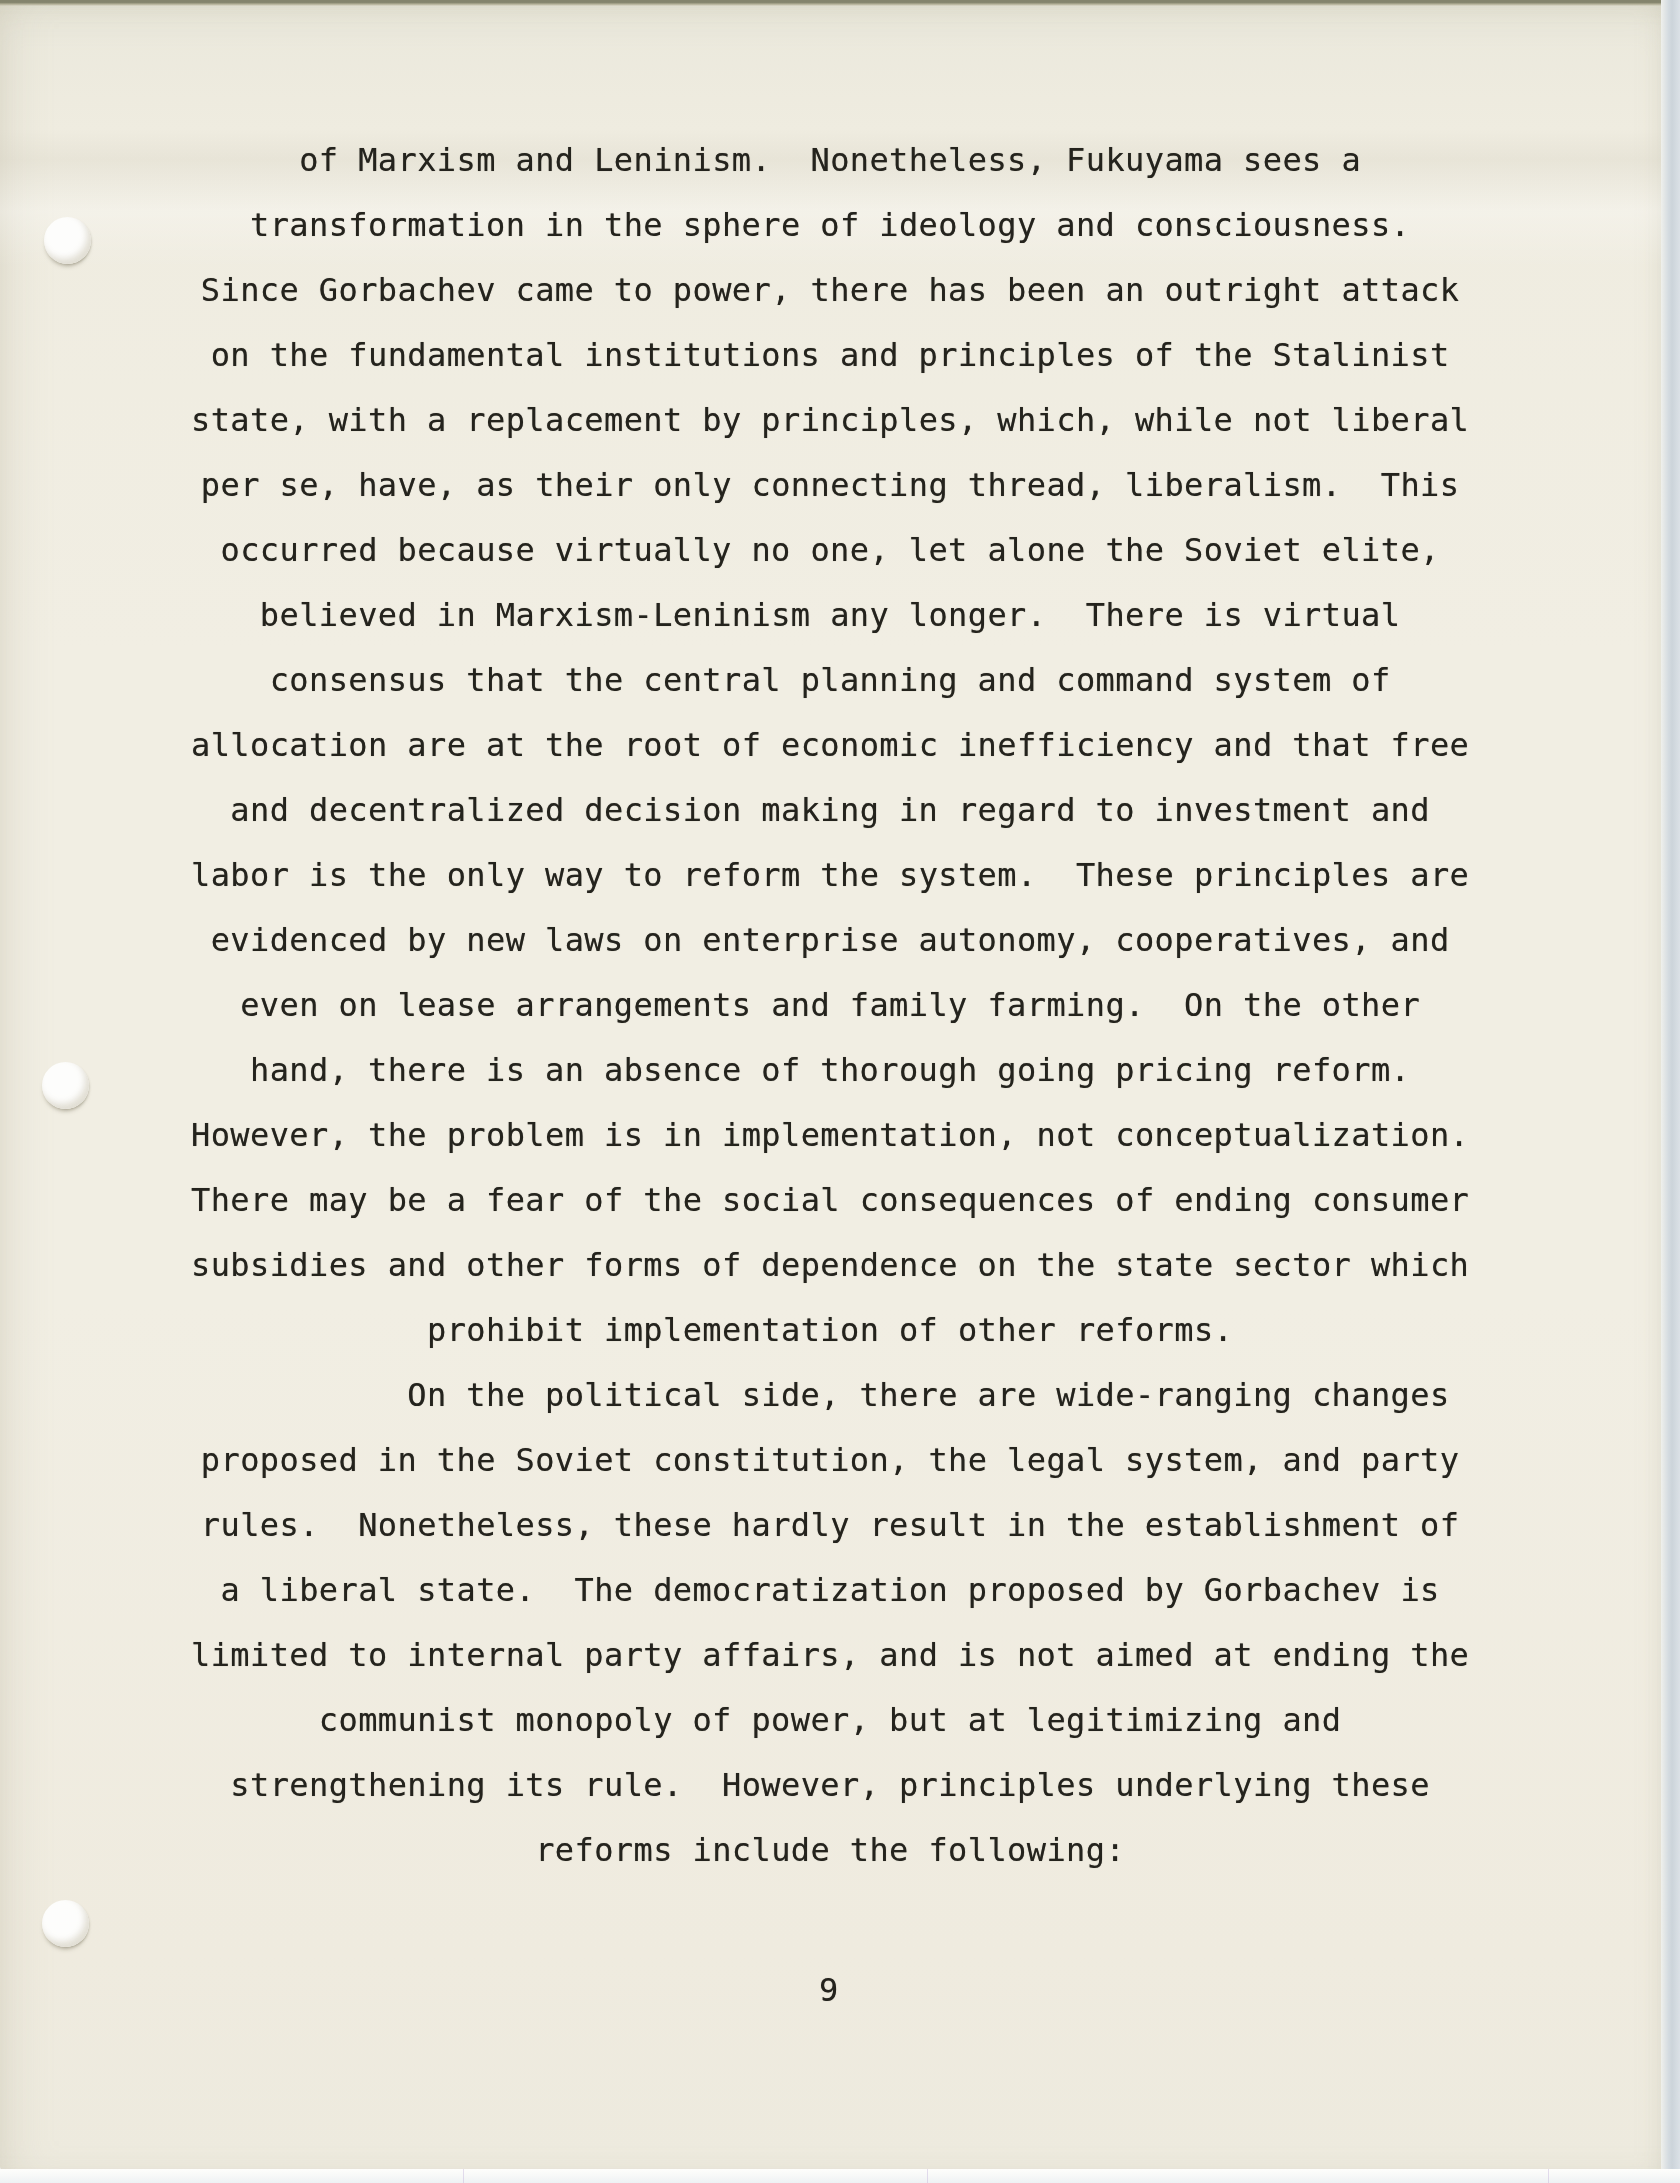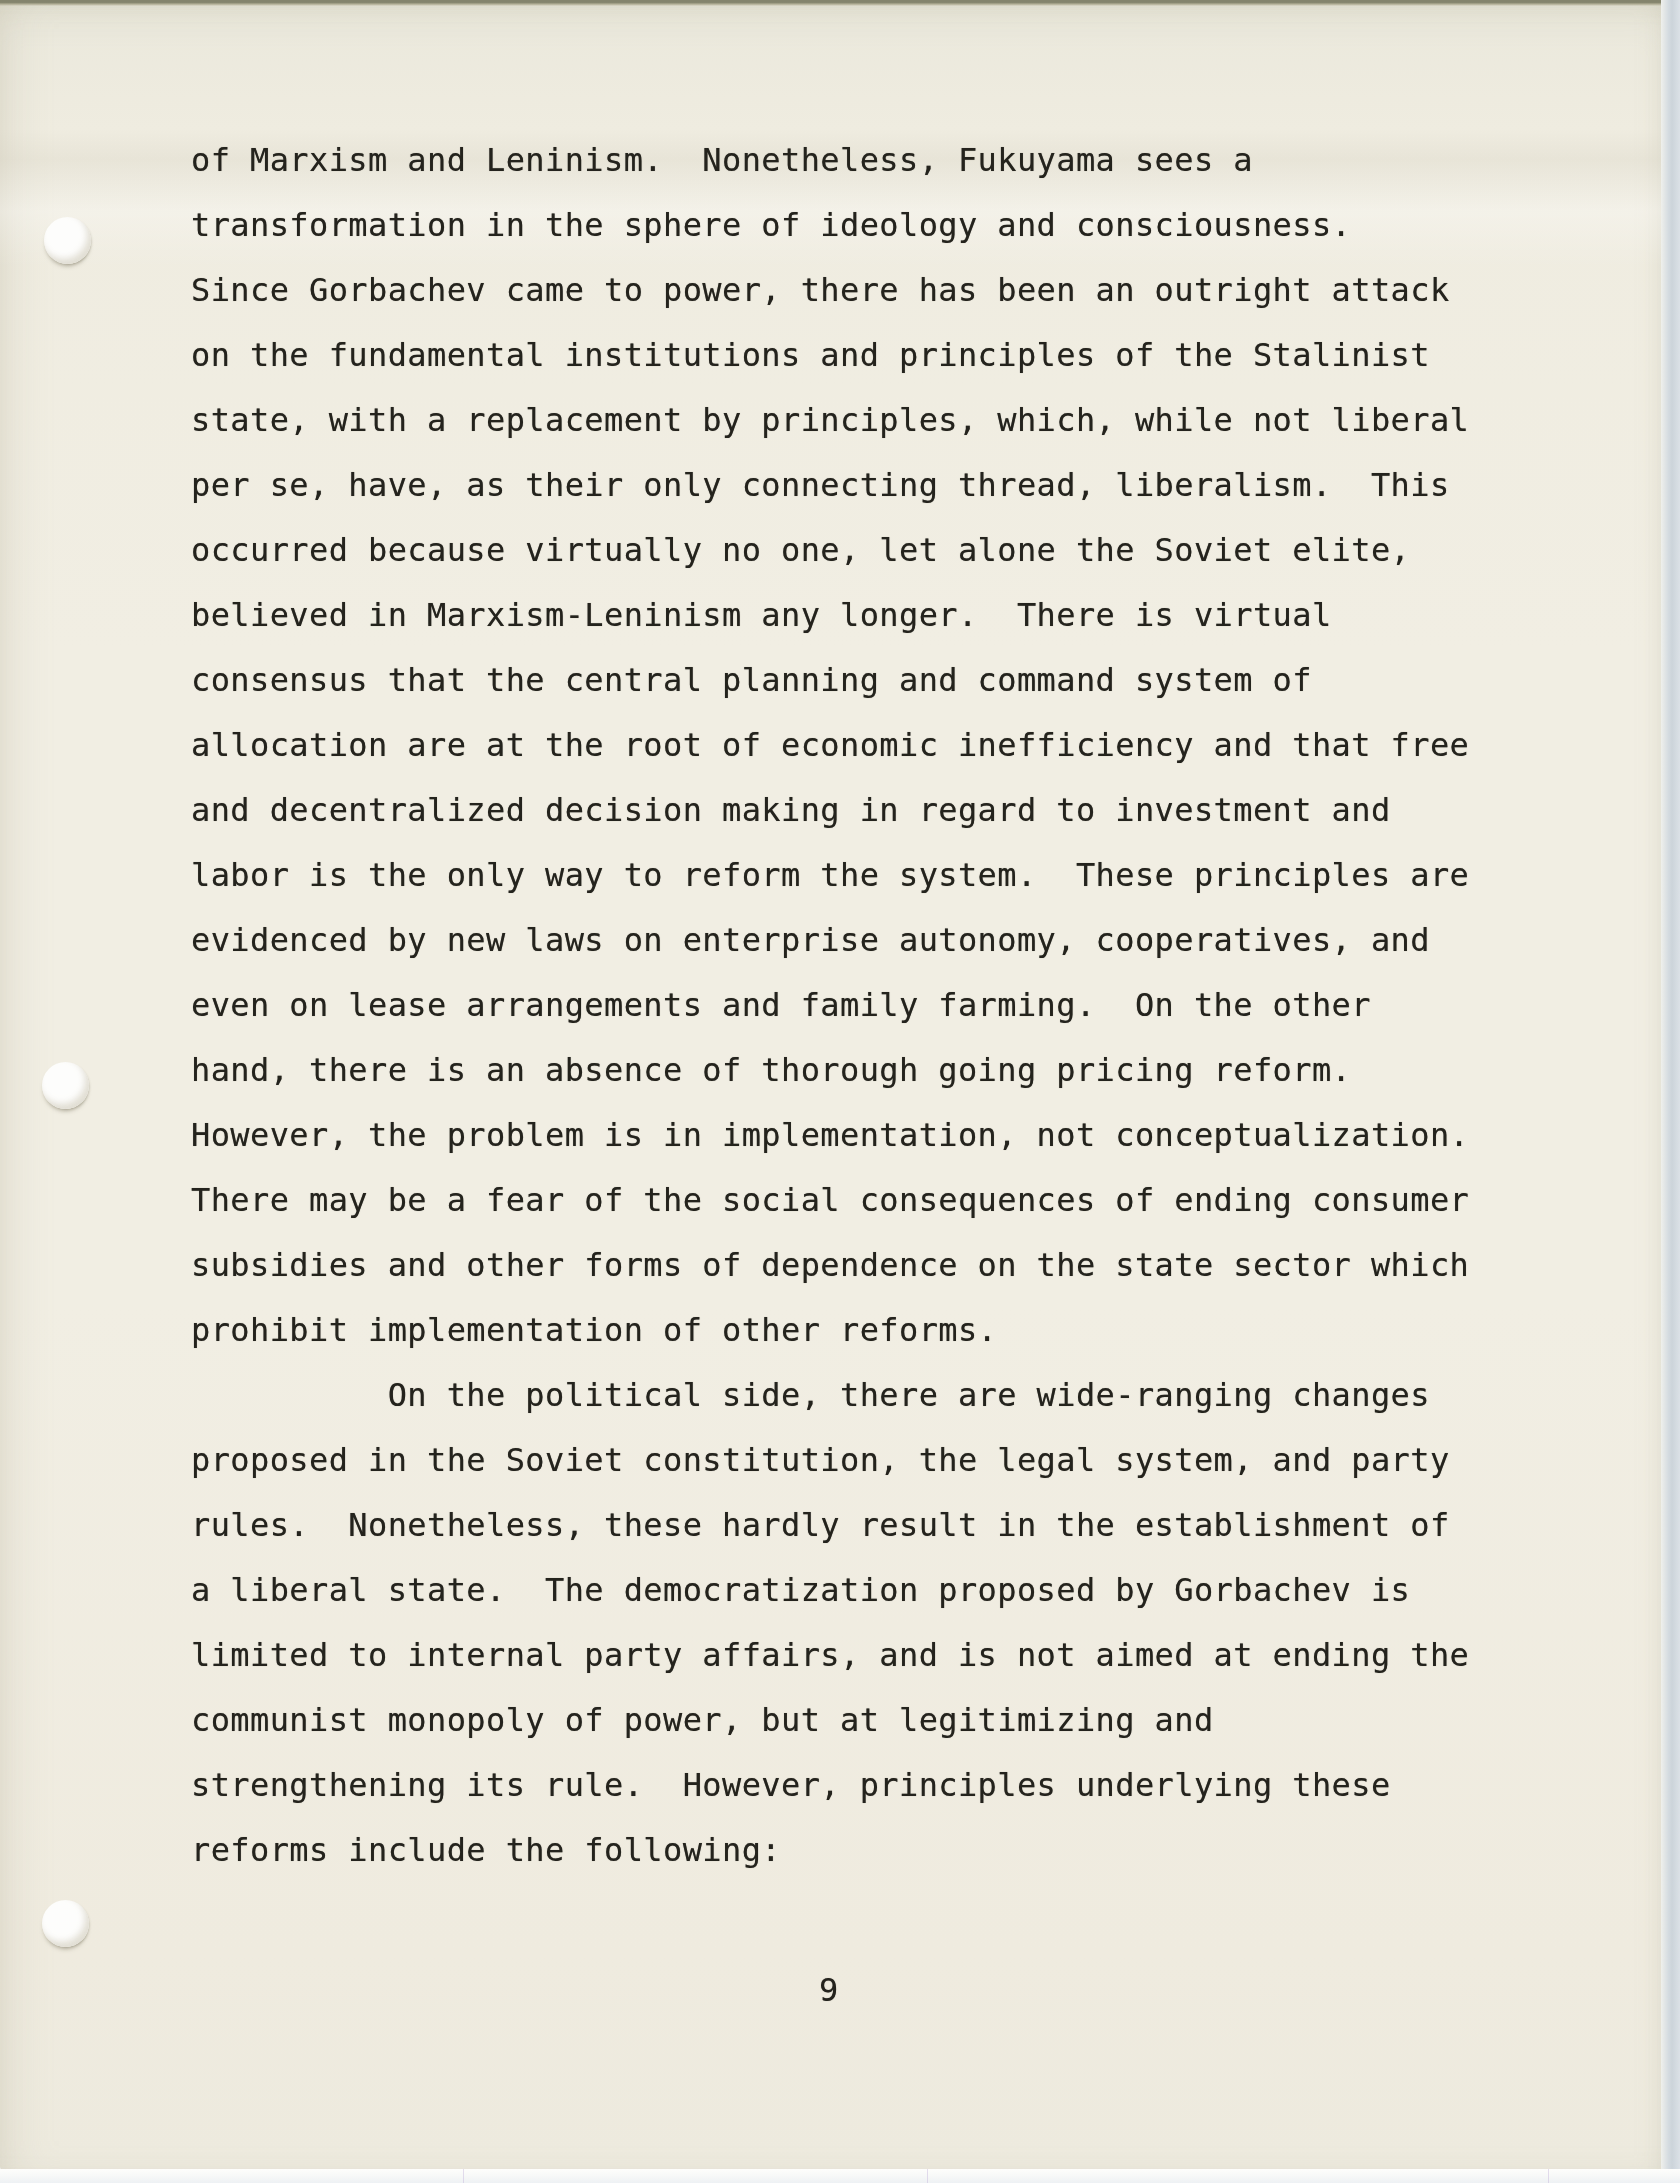--- a/index.html
+++ b/index.html
@@ -7,20 +7,21 @@
     padding: 0;
     background: #e7e7e3;
   }
   .scan {
     position: relative;
     width: 1681px;
     height: 2183px;
     overflow: hidden;
     background: #eef0f2;
     font-family: "DejaVu Sans Mono", monospace;
+    text-align: center;
   }
   
   .paper {
     position: absolute;
     left: 0;
     top: 0;
     width: 1664px;
     height: 2170px;
     background:
       linear-gradient(180deg,

